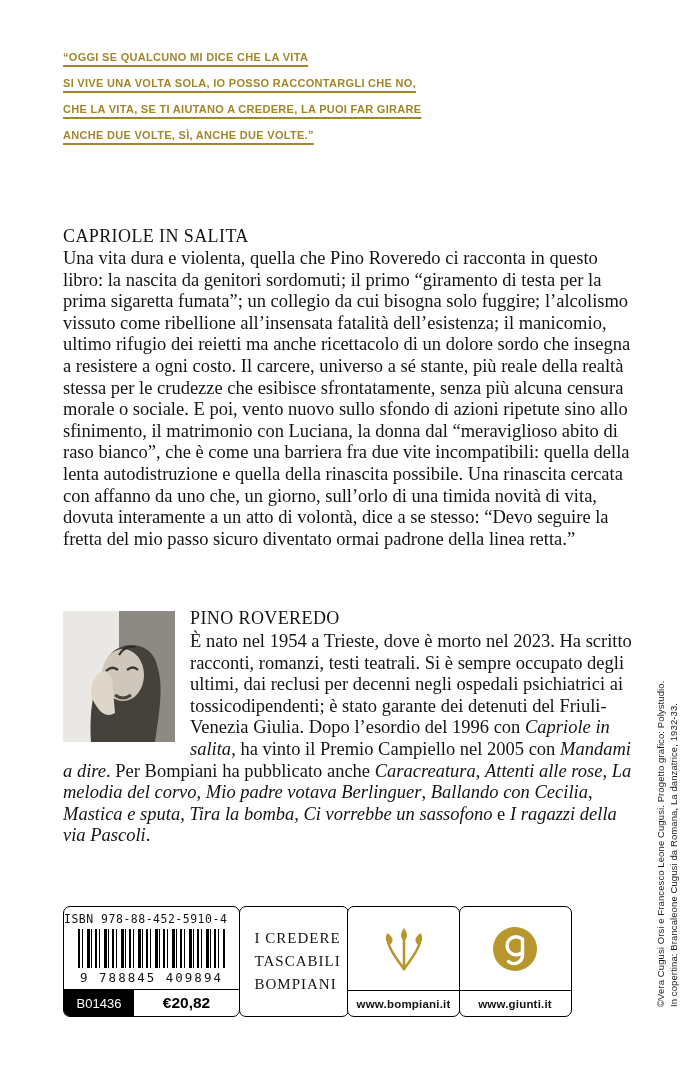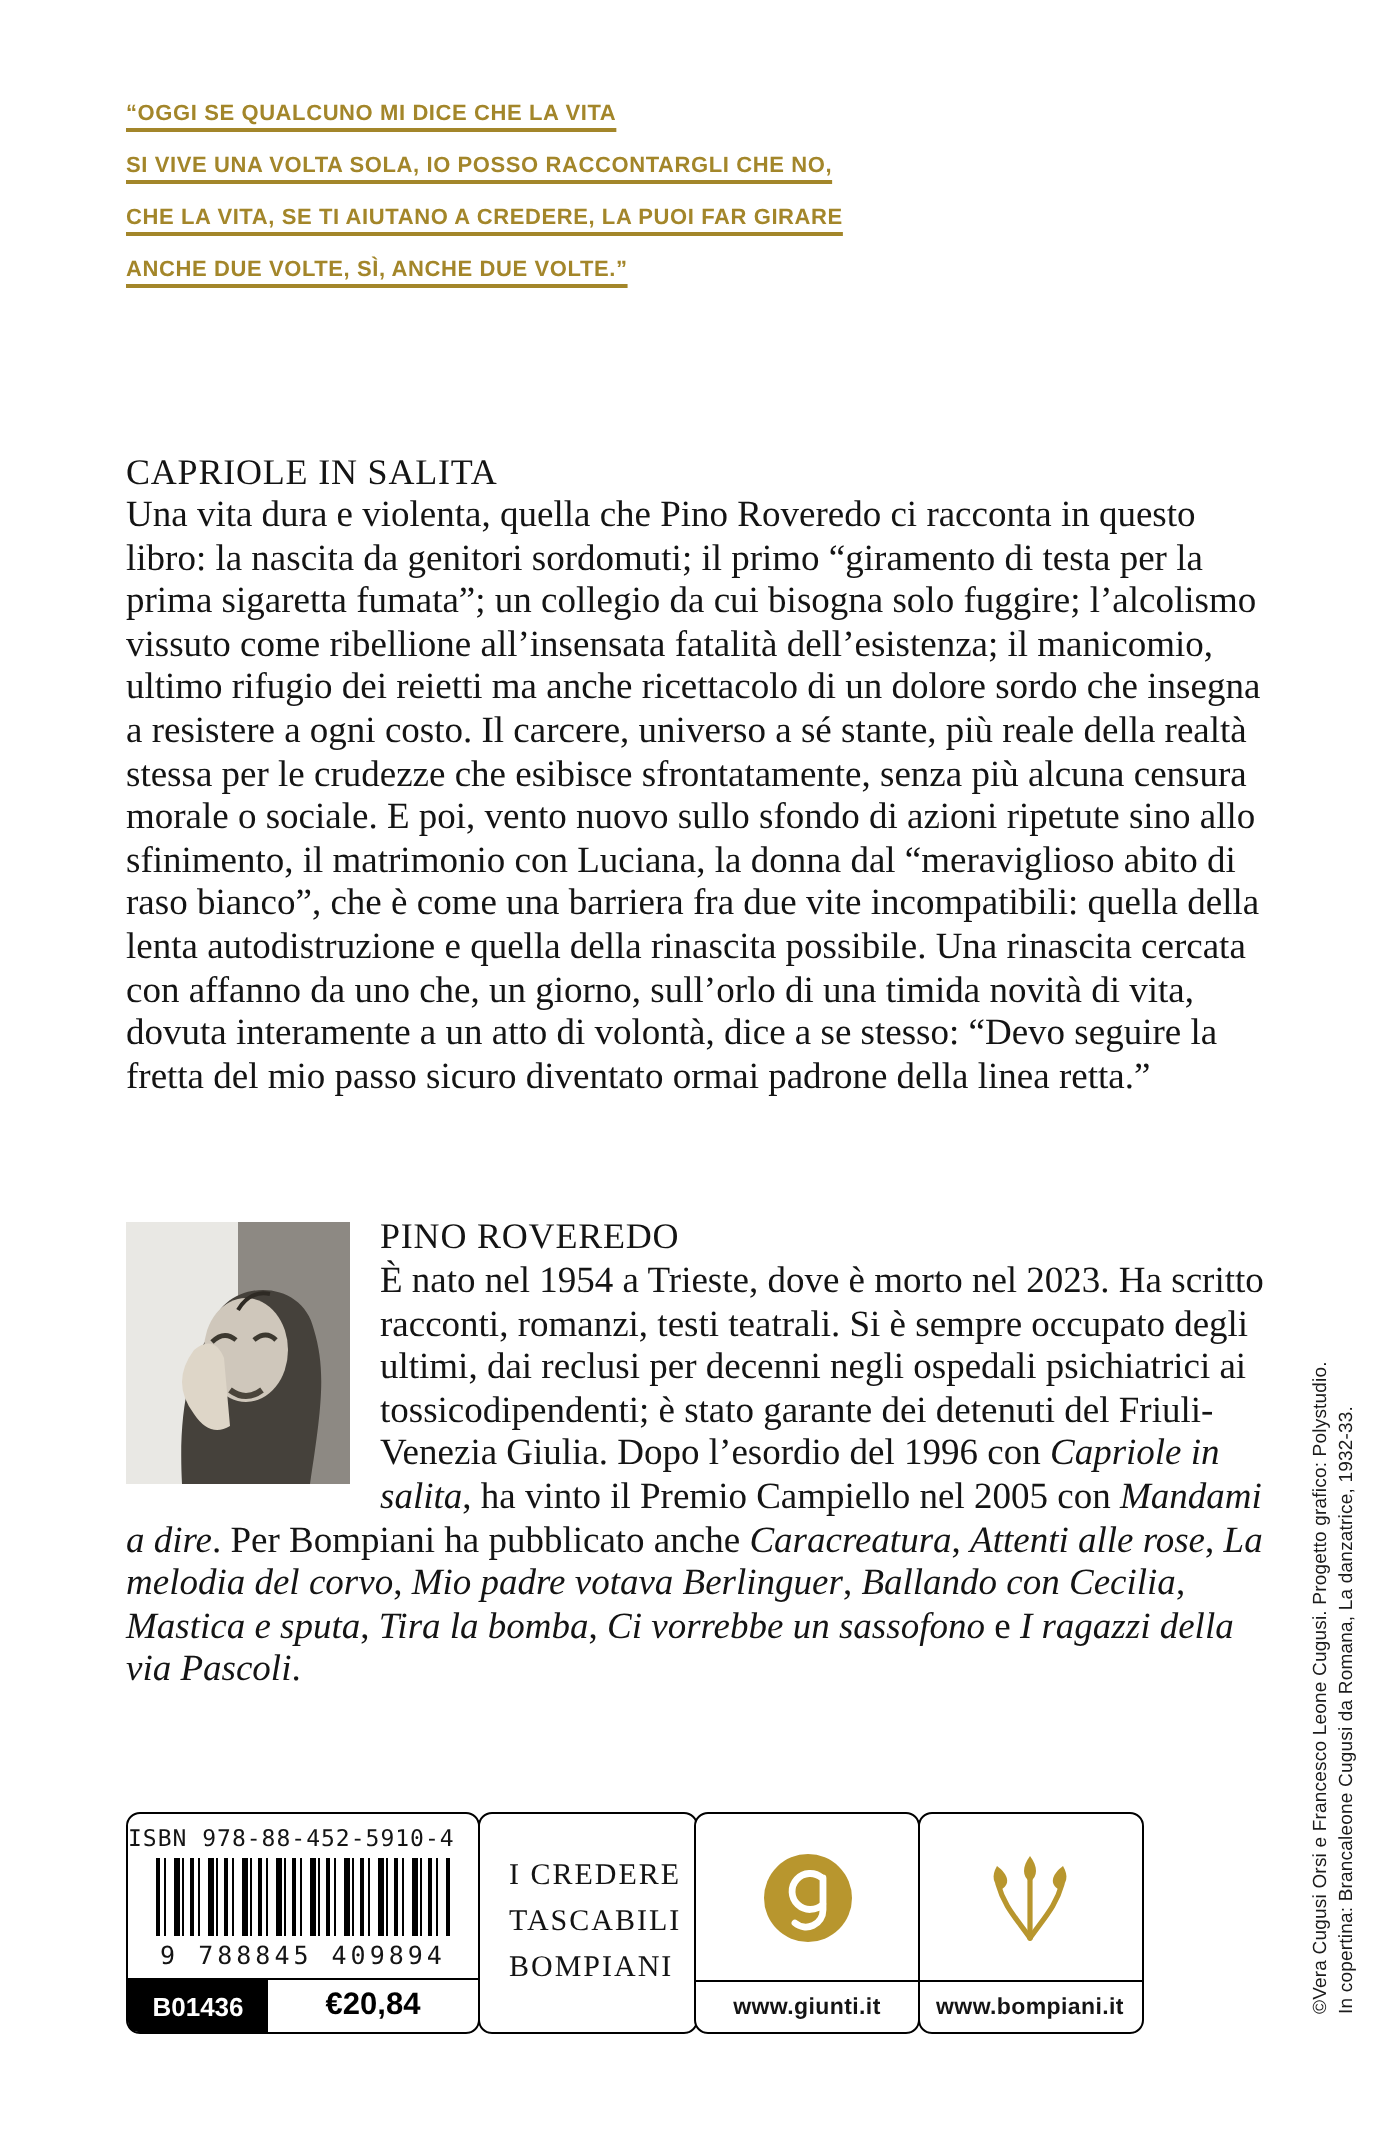--- a/index.html
+++ b/index.html
@@ -68,21 +68,21 @@
       #000 0 2px,#fff 2px 4px,#000 4px 5px,#fff 5px 9px,
       #000 9px 12px,#fff 12px 13px,#000 13px 14px,#fff 14px 17px);
   }
   .digits{
     text-align:center;font-family:"DejaVu Sans Mono",monospace;
     font-size:12.5px;letter-spacing:2px;padding:2px 0 4px 0;
   }
   .code-row{margin-top:auto;border-top:1.5px solid #000;height:27px;display:flex;}
   .code-black{
     width:70px;background:#000;color:#fff;display:flex;align-items:center;
-    justify-content:center;font-weight:700;font-size:13px;
+    justify-content:center;font-weight:400;font-size:13px;
     border-bottom-left-radius:5px;
   }
   .price{
     flex:1;display:flex;align-items:center;justify-content:center;
     font-weight:700;font-size:15.5px;color:#000;
   }
   .imprint{
     flex:1;display:flex;align-items:center;padding-left:15px;
     font-family:"Liberation Serif",serif;font-size:15px;letter-spacing:1px;
     line-height:1.55;white-space:pre-line;
@@ -136,58 +136,58 @@
   </div>
 
   <div class="footer">
 
     <div class="fcol c1">
       <div class="isbn">ISBN 978-88-452-5910-4</div>
       <div class="bars"></div>
       <div class="digits">9 788845 409894</div>
       <div class="code-row">
         <div class="code-black">B01436</div>
-        <div class="price">€20,84</div>
+        <div class="price">€20,82</div>
       </div>
     </div>
 
     <div class="fcol c2">
       <div class="imprint">I CREDERE
 TASCABILI
 BOMPIANI</div>
-    </div>
-
-    <div class="fcol c4">
-      <div class="logo-cell">
-        <svg width="46" height="46" viewBox="0 0 46 46" aria-hidden="true">
-          <circle cx="23" cy="23" r="22" fill="currentColor"></circle>
-          <path d="M30 13 a9 9 0 1 0 0.5 13 M30.5 13 v16 a8.5 8.5 0 0 1 -14 6.5" stroke="#ffffff" stroke-width="3.4" fill="none" stroke-linecap="round"></path>
-        </svg>
-      </div>
-      <div class="url-cell">www.giunti.it</div>
     </div>
 
     <div class="fcol c3">
       <div class="logo-cell">
         <svg width="46" height="46" viewBox="0 0 46 46" aria-hidden="true">
           <g fill="none" stroke="currentColor" stroke-width="2.6" stroke-linecap="round">
             <path d="M23 43 C23 30 23 20 23 13"></path>
             <path d="M23 43 C16 33 10 27 7 16"></path>
             <path d="M23 43 C30 33 36 27 39 16"></path>
           </g>
           <g fill="currentColor">
             <path d="M23 2 c-4 5.5 -4 10 0 13 c4 -3 4 -7.5 0 -13 z"></path>
             <path d="M6.5 7 c-3 5 -2 9.5 2.5 11.5 c4 -2.5 3.5 -7 -2.5 -11.5 z"></path>
             <path d="M39.5 7 c3 5 2 9.5 -2.5 11.5 c-4 -2.5 -3.5 -7 2.5 -11.5 z"></path>
           </g>
         </svg>
       </div>
       <div class="url-cell">www.bompiani.it</div>
     </div>
 
+    <div class="fcol c4">
+      <div class="logo-cell">
+        <svg width="46" height="46" viewBox="0 0 46 46" aria-hidden="true">
+          <circle cx="23" cy="23" r="22" fill="currentColor"></circle>
+          <path d="M30 13 a9 9 0 1 0 0.5 13 M30.5 13 v16 a8.5 8.5 0 0 1 -14 6.5" stroke="#ffffff" stroke-width="3.4" fill="none" stroke-linecap="round"></path>
+        </svg>
+      </div>
+      <div class="url-cell">www.giunti.it</div>
+    </div>
+
   </div>
 
   <div class="side-credit">
     <div>©Vera Cugusi Orsi e Francesco Leone Cugusi. Progetto grafico: Polystudio.</div>
     <div>In copertina: Brancaleone Cugusi da Romana, La danzatrice, 1932-33.</div>
   </div>
 
 </div>
 
 </body></html>

